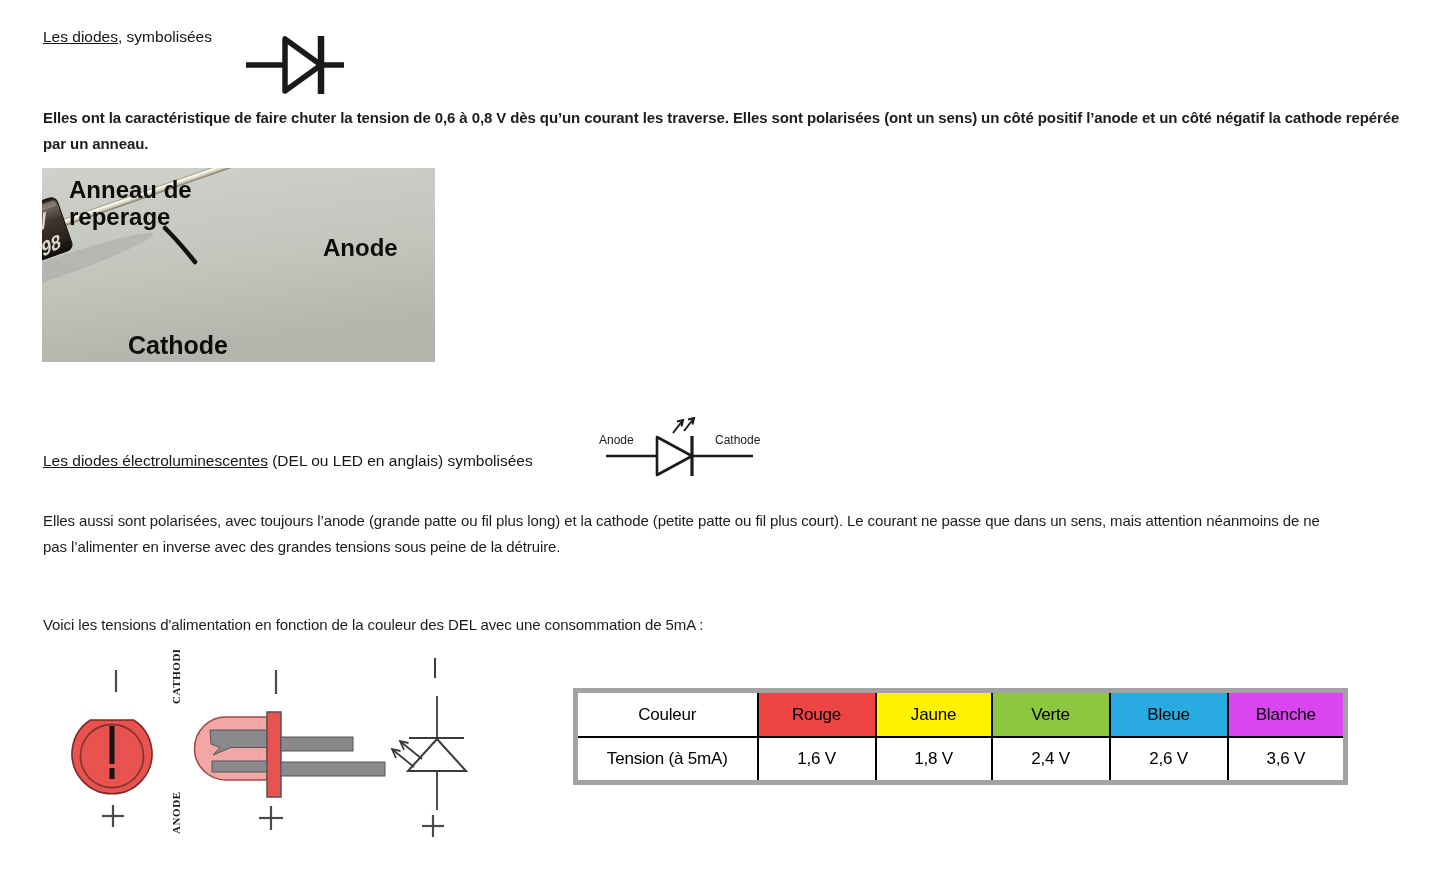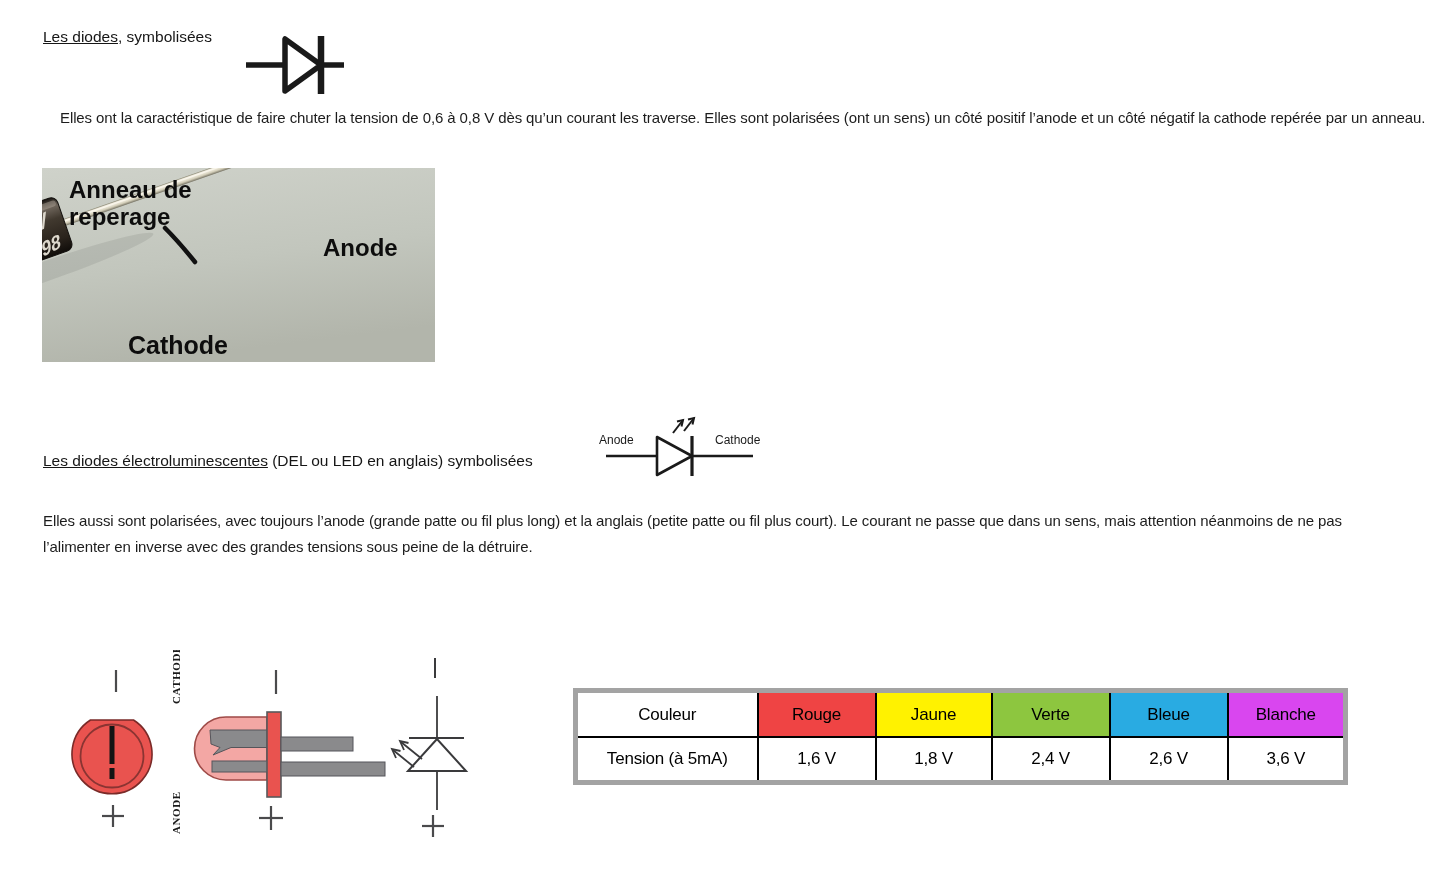--- a/index.html
+++ b/index.html
@@ -29,21 +29,21 @@
 
   <svg class="abs" style="left:240px;top:28px;" width="112" height="70" viewBox="0 0 112 70">
     <g stroke="#1a1a1a" fill="none">
       <line x1="6" y1="37" x2="45" y2="37" stroke-width="5.5"></line>
       <path d="M45,11 L45,63 L81,37 Z" stroke-width="5.5" stroke-linejoin="round"></path>
       <line x1="81" y1="8" x2="81" y2="66" stroke-width="6.5"></line>
       <line x1="84" y1="37" x2="104" y2="37" stroke-width="5.5"></line>
     </g>
   </svg>
 
-  <div class="bodytext" style="left:60px;top:105px;width:1372px;">Elles ont la caractéristique de faire chuter la tension de 0,6 à 0,8 V dès qu’un courant les traverse. Elles sont polarisées (ont un sens) un côté positif l’anode et un côté négatif la cathode repérée par un anneau.</div>
+  <div class="bodytext" style="left:43px;top:105px;width:1372px;font-weight:bold;">Elles ont la caractéristique de faire chuter la tension de 0,6 à 0,8 V dès qu’un courant les traverse. Elles sont polarisées (ont un sens) un côté positif l’anode et un côté négatif la cathode repérée par un anneau.</div>
 
   <svg class="abs" style="left:42px;top:168px;" width="393" height="194" viewBox="0 0 393 194">
     <defs>
       <linearGradient id="pbg" x1="0" y1="0" x2="0.25" y2="1">
         <stop offset="0" stop-color="#CFD2CA"></stop>
         <stop offset="0.55" stop-color="#C2C6BD"></stop>
         <stop offset="1" stop-color="#B2B5AB"></stop>
       </linearGradient>
       <linearGradient id="leadg" x1="0" y1="0" x2="0" y2="1">
         <stop offset="0" stop-color="#8f8c77"></stop>
@@ -101,22 +101,23 @@
       <line x1="97" y1="43" x2="158" y2="43" stroke-width="2.6"></line>
       <g stroke-width="2">
         <line x1="78" y1="20" x2="88" y2="7"></line>
         <path d="M82,8.5 L88,7 L86.5,13.5" fill="none"></path>
         <line x1="89" y1="18" x2="99" y2="5"></line>
         <path d="M93,6.5 L99,5 L97.5,11.5" fill="none"></path>
       </g>
     </g>
   </svg>
 
-  <div class="bodytext" style="left:43px;top:508px;width:1302px;">Elles aussi sont polarisées, avec toujours l’anode (grande patte ou fil plus long) et la anglais (petite patte ou fil plus court). Le courant ne passe que dans un sens, mais attention néanmoins de ne pas l’alimenter en inverse avec des grandes tensions sous peine de la détruire.</div>
+  <div class="bodytext" style="left:43px;top:508px;width:1302px;">Elles aussi sont polarisées, avec toujours l’anode (grande patte ou fil plus long) et la cathode (petite patte ou fil plus court). Le courant ne passe que dans un sens, mais attention néanmoins de ne pas l’alimenter en inverse avec des grandes tensions sous peine de la détruire.</div>
 
+  <div class="bodytext" style="left:43px;top:612px;width:1200px;">Voici les tensions d'alimentation en fonction de la couleur des DEL avec une consommation de 5mA :</div>
 
   <svg class="abs" style="left:60px;top:650px;" width="420" height="215" viewBox="0 0 420 215">
 
     <g>
       <path d="M 30.5 70 A 40 40 0 1 0 73.5 70 Z" fill="#E9534F" stroke="#7a2a28" stroke-width="1.6"></path>
       <circle cx="52" cy="106" r="31.5" fill="none" stroke="#8a3432" stroke-width="1.8"></circle>
       <rect x="49.5" y="76" width="5" height="38" fill="#141414"></rect>
       <rect x="49.5" y="118" width="5" height="11" fill="#141414"></rect>
       <line x1="56" y1="20" x2="56" y2="42" stroke="#4a4a4c" stroke-width="2.2"></line>
       <g stroke="#4a4a4c" stroke-width="2.2">

